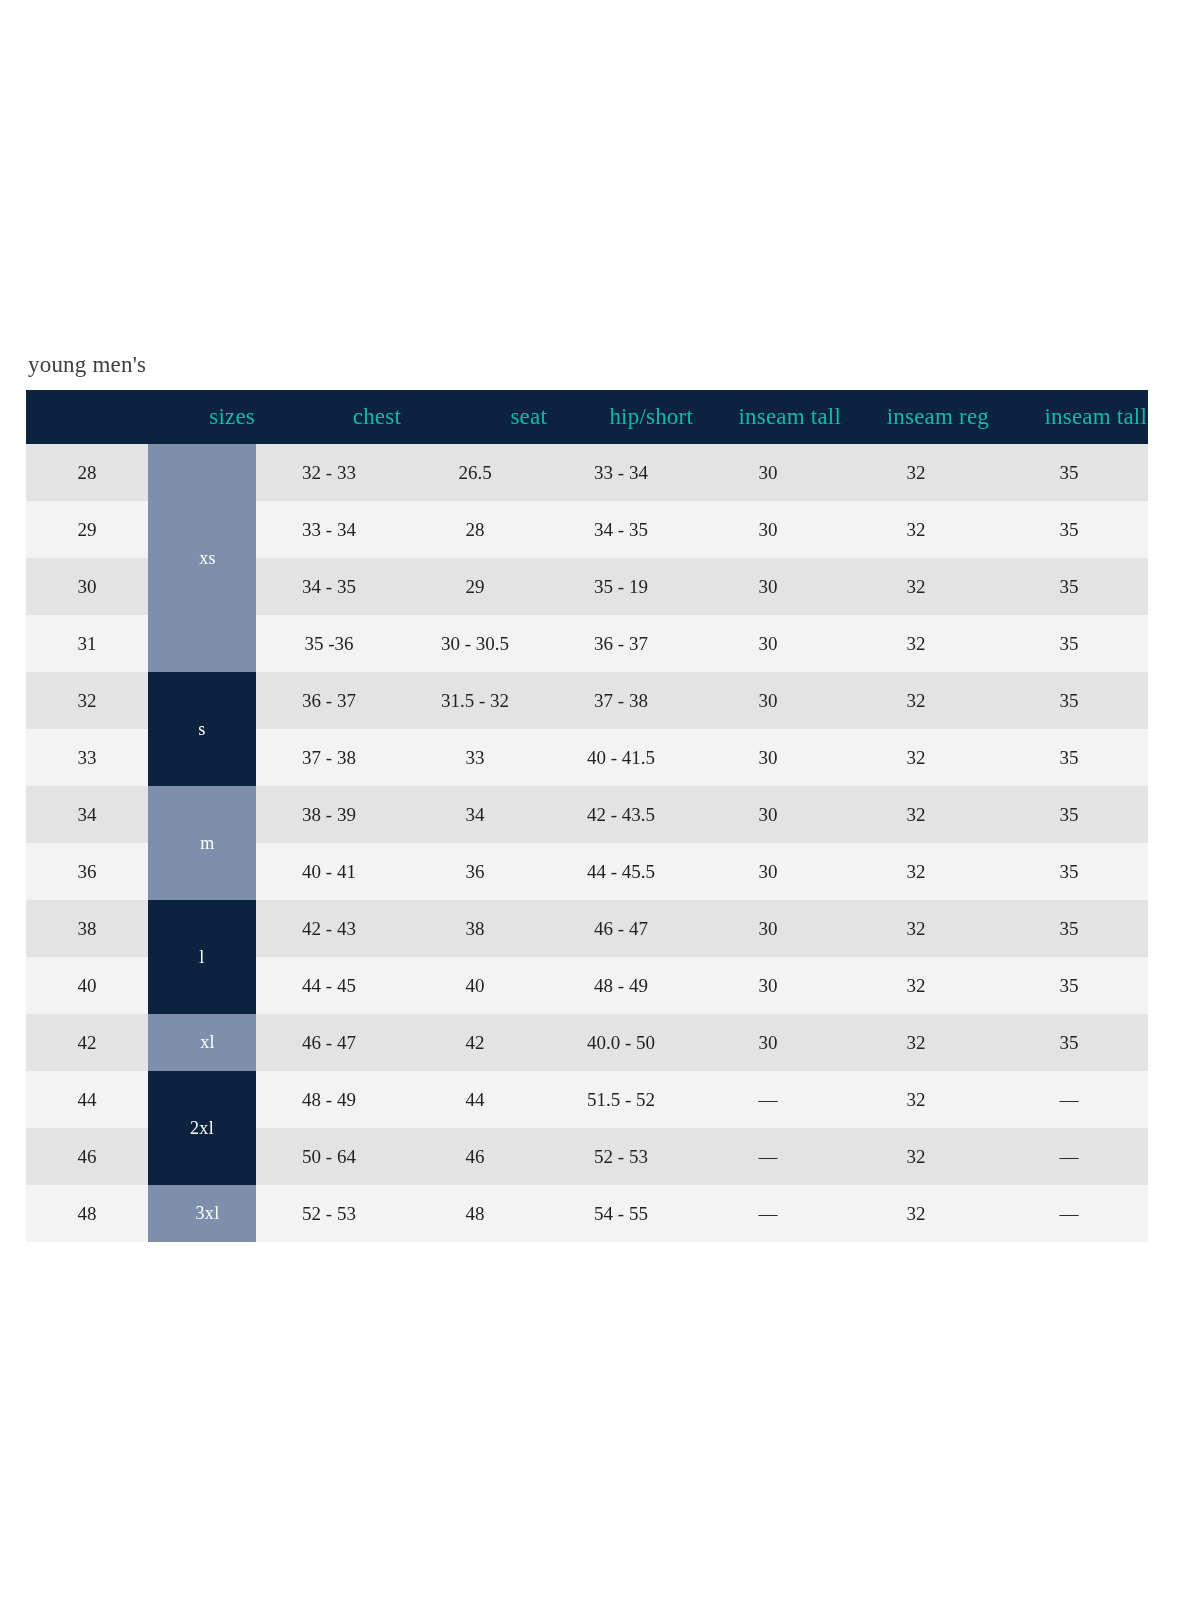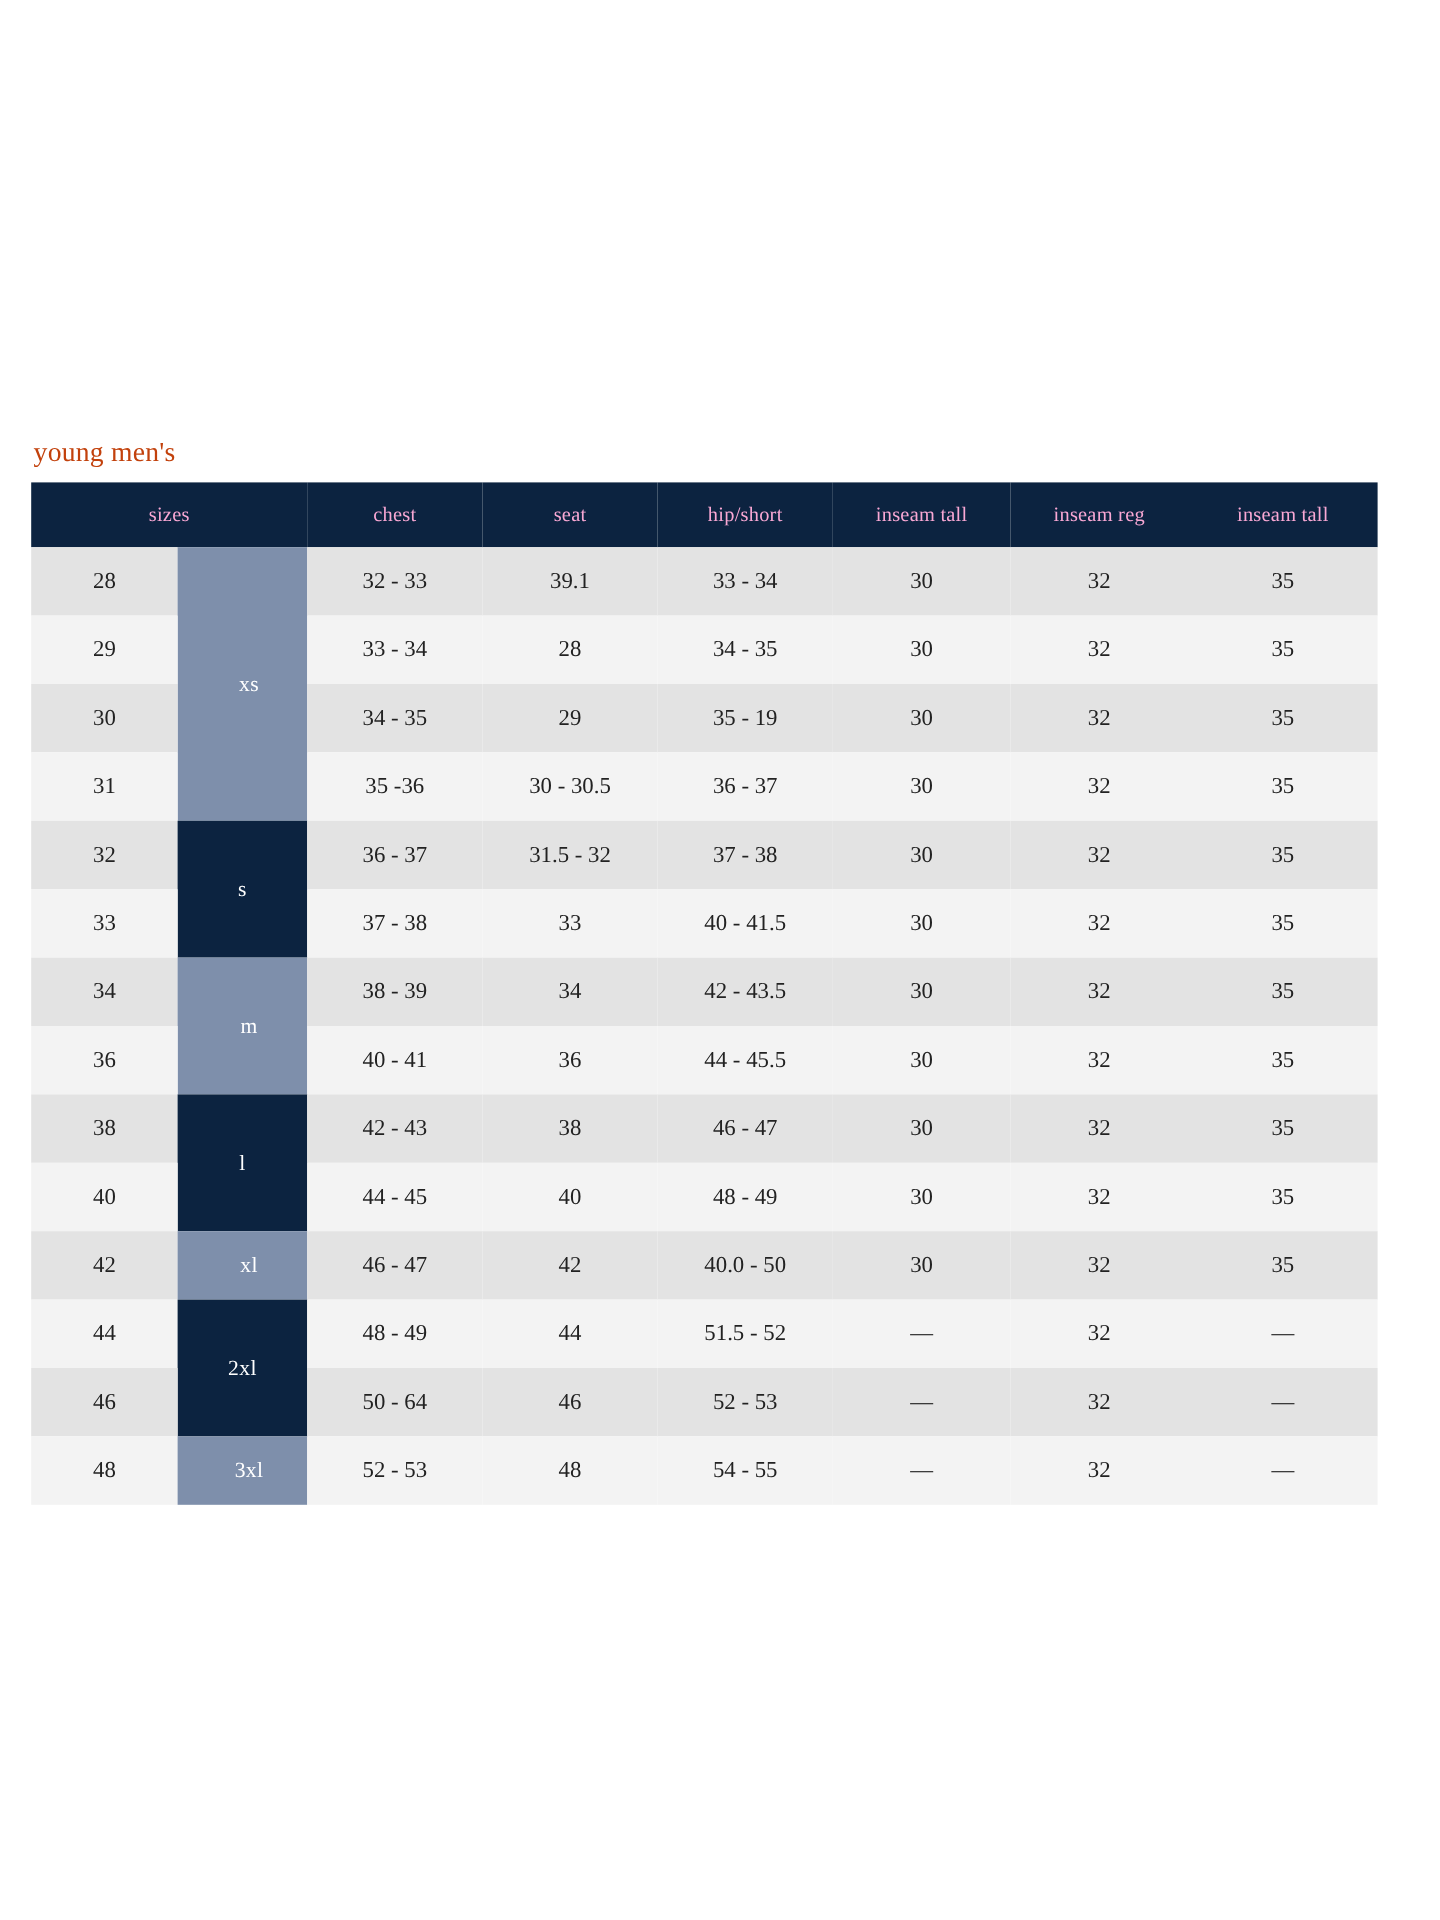--- a/index.html
+++ b/index.html
@@ -18,48 +18,48 @@
   }
   .sheet {
     position: absolute;
     left: 26px;
     top: 348px;
     width: 1122px;
   }
   .title {
     font-family: "Liberation Serif", serif;
     font-size: 23px;
-    color: #c2410c;
+    color: #404040;
     letter-spacing: 0.2px;
-    margin: 16px 0 12px 2px;
+    margin: 4px 0 12px 2px;
   }
   table.sizechart {
     border-collapse: collapse;
     width: 1122px;
     table-layout: fixed;
   }
   table.sizechart col.c-size   { width: 122px; }
   table.sizechart col.c-letter { width: 108px; }
   table.sizechart col.c-chest  { width: 146px; }
   table.sizechart col.c-waist  { width: 146px; }
   table.sizechart col.c-hip    { width: 146px; }
   table.sizechart col.c-ins1   { width: 148px; }
   table.sizechart col.c-ins2   { width: 148px; }
   table.sizechart col.c-ins3   { width: 158px; }
 
   thead th {
     background: #0d2murky;
   }
   thead th {
     background: #0c2340;
-    color: #f9a8d4;
+    color: #14b8a6;
     font-weight: normal;
-    font-size: 17px;
+    font-size: 23px;
     height: 52px;
-    text-align: center;
+    text-align: right;
     vertical-align: middle;
     letter-spacing: 0.2px;
     border: none;
   }
   tbody td {
     height: 55px;
     text-align: center;
     vertical-align: middle;
     font-size: 19px;
     color: #222222;
@@ -104,21 +104,21 @@
           <th>inseam tall</th>
           <th>inseam reg</th>
           <th>inseam tall</th>
         </tr>
       </thead>
       <tbody id="chart-body">
           <tr class="odd">
             <td>28</td>
             <td class="letter steel" rowspan="4">xs</td>
             <td>32 - 33</td>
-            <td>39.1</td>
+            <td>26.5</td>
             <td>33 - 34</td>
             <td>30</td>
             <td>32</td>
             <td>35</td>
           </tr>
           <tr class="even">
             <td>29</td>
             <td>33 - 34</td>
             <td>28</td>
             <td>34 - 35</td>

